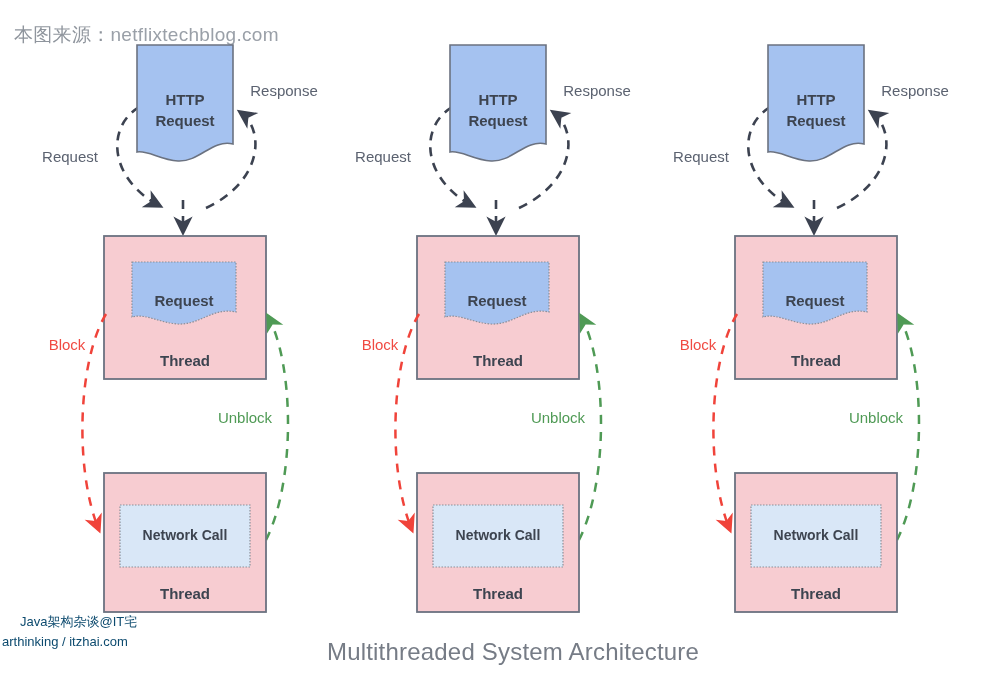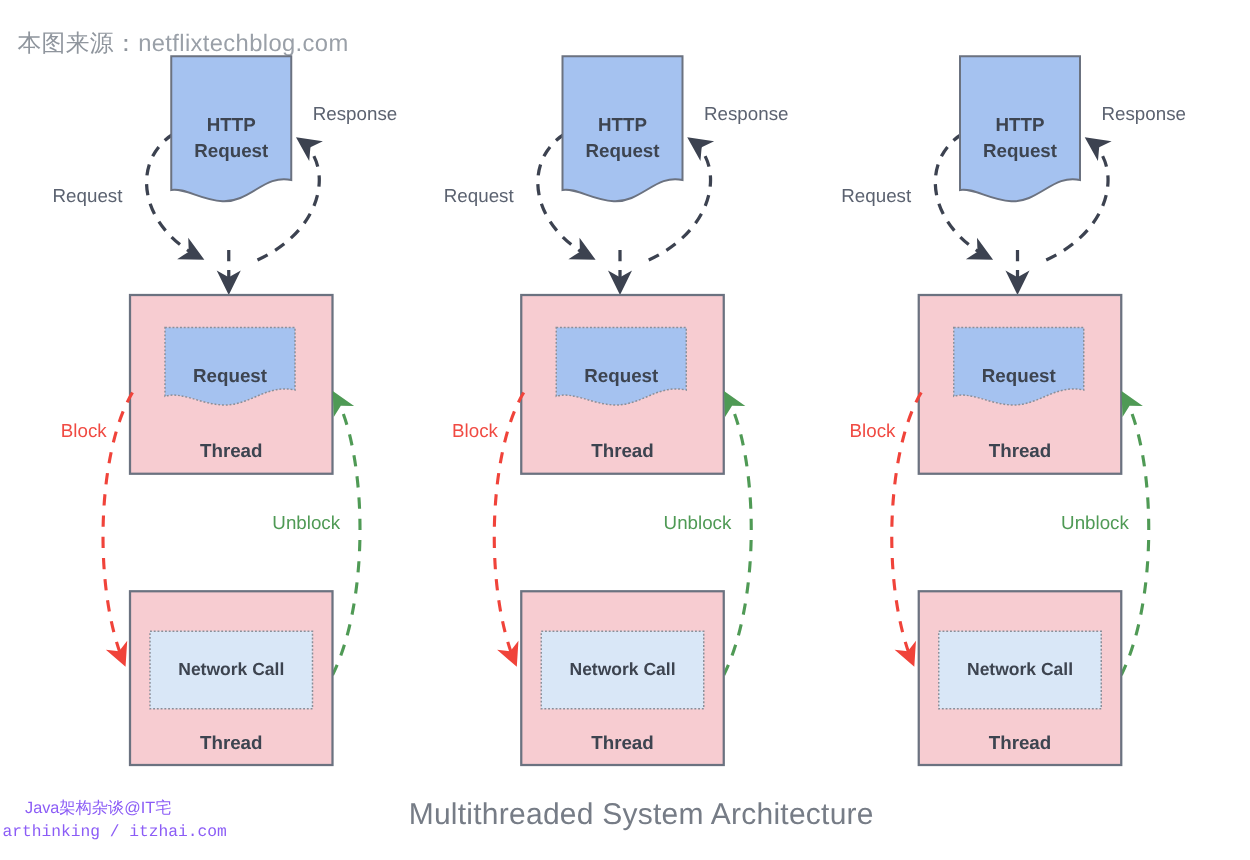--- a/index.html
+++ b/index.html
@@ -26,27 +26,27 @@
     letter-spacing: 0.3px;
     white-space: nowrap;
   }
   #source-credit .src-label { color: #8f959d; }
   #source-credit .src-url { color: #9aa0a8; }
 
   
   #watermark {
     position: absolute;
     left: 20px;
-    top: 636px;
+    top: 612px;
     font-size: 13px;
-    color: #8b5cf6;
+    color: #0c4a6e;
     line-height: 1.55;
     white-space: nowrap;
   }
-  #watermark .wm-line2 { margin-left: -18px; font-family: Liberation Mono, monospace; }
+  #watermark .wm-line2 { margin-left: -18px; }
 
   
   #diagram-title {
     position: absolute;
     left: 13px;
     top: 638px;
     width: 1000px;
     text-align: center;
     font-size: 24px;
     color: #767c86;

